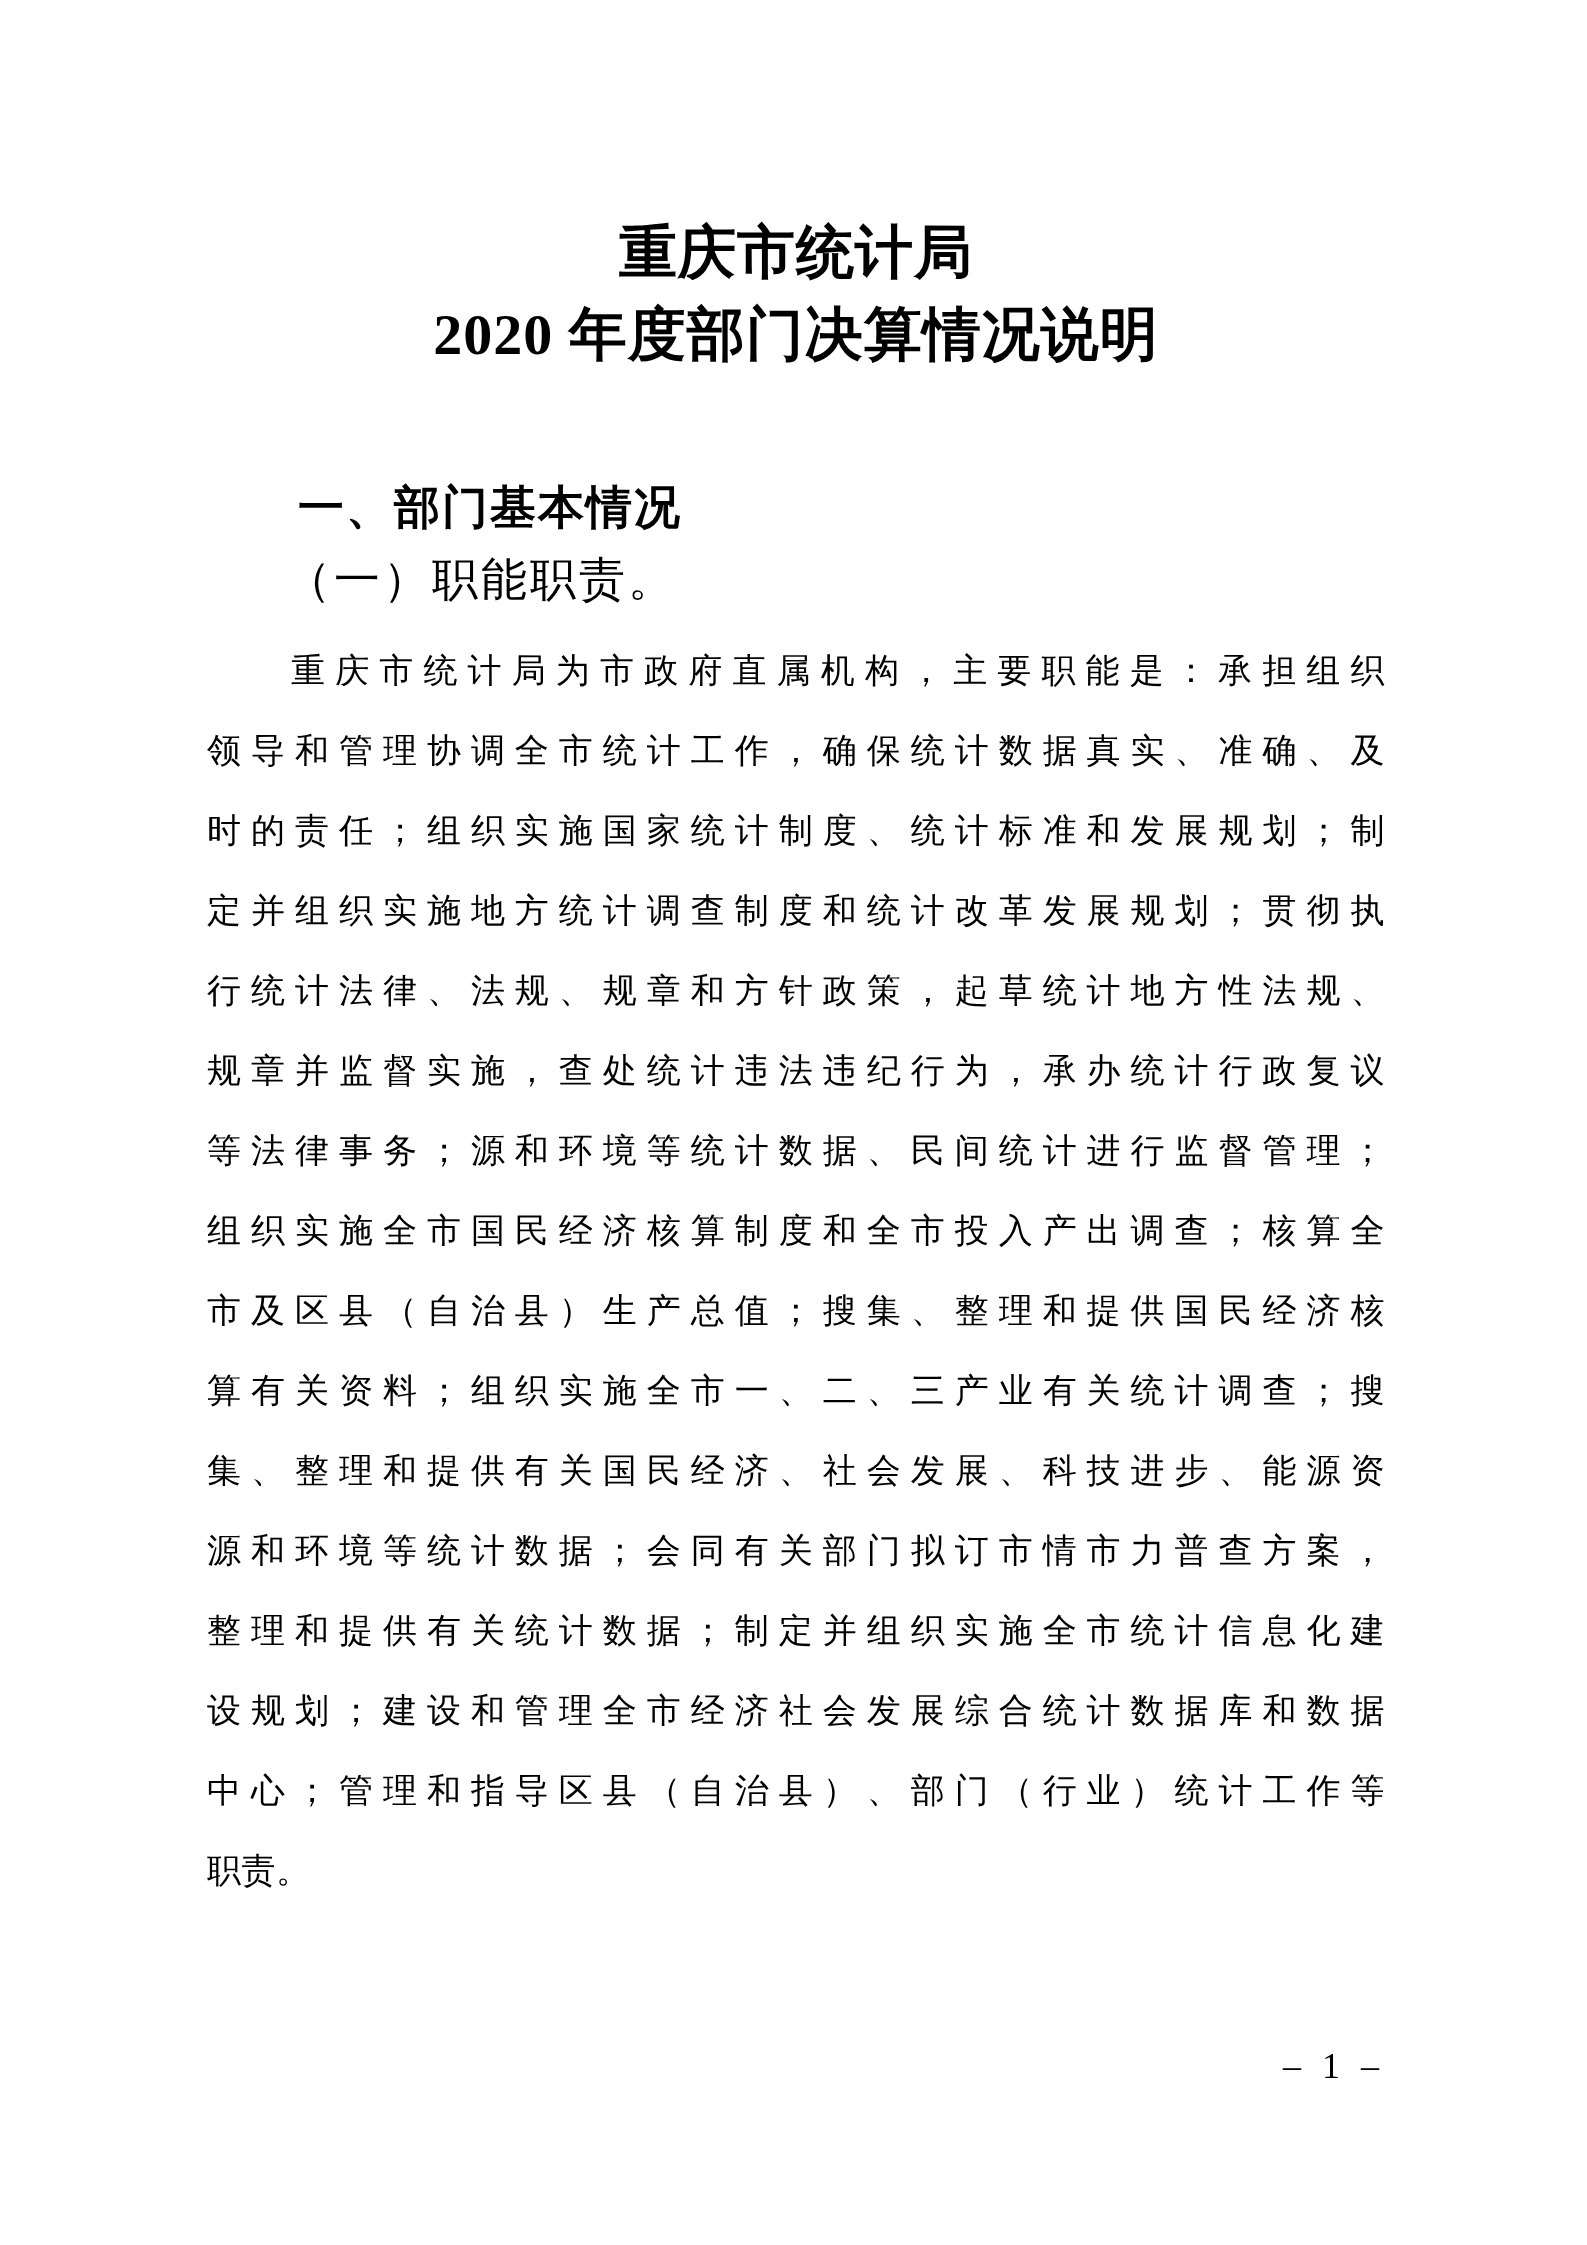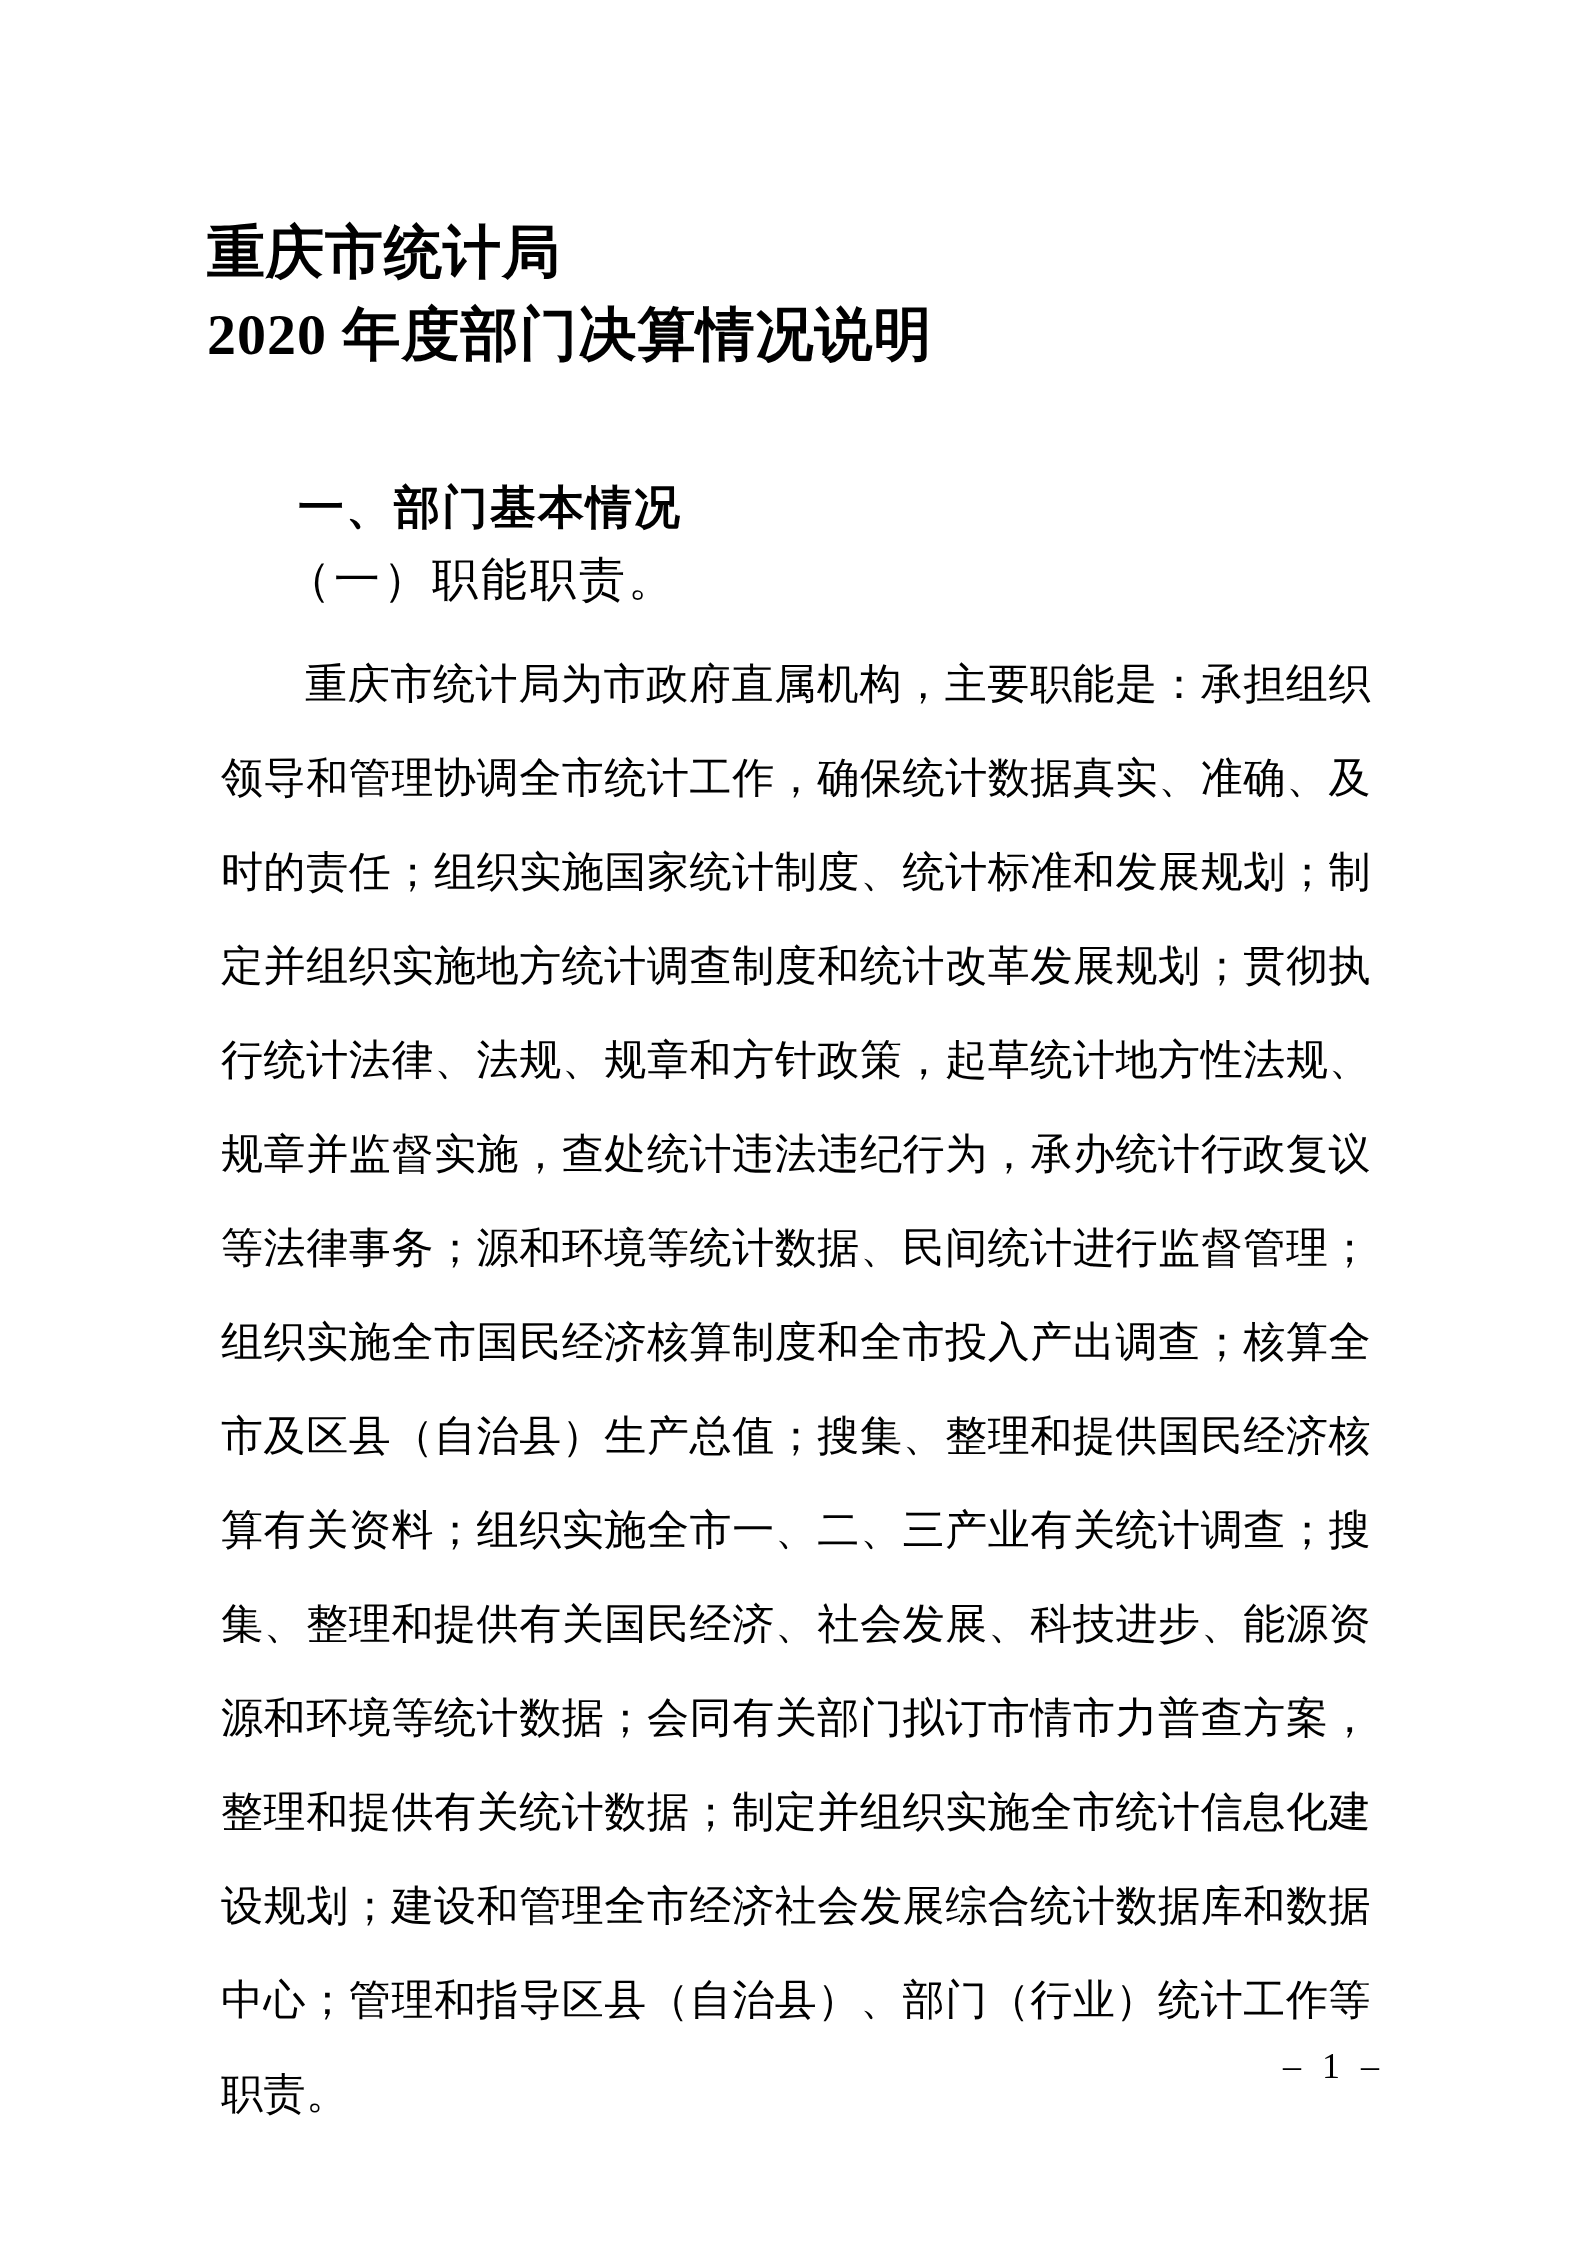--- a/index.html
+++ b/index.html
@@ -14,20 +14,21 @@
     background: #ffffff;
     color: #000000;
     overflow: hidden;
     font-family: "Liberation Serif", serif;
   }
   .title-block {
     position: absolute;
     top: 212px;
     left: 207px;
     width: 1178px;
+    text-align: center;
   }
   .doc-title {
     margin: 0;
     font-family: "Liberation Serif", serif;
     font-weight: bold;
     font-size: 58px;
     line-height: 82px;
     letter-spacing: 1px;
     white-space: nowrap;
   }
@@ -57,23 +58,23 @@
     letter-spacing: 3px;
     white-space: nowrap;
   }
   .body-text {
     position: absolute;
     top: 630px;
     left: 207px;
     width: 1178px;
   }
   .body-text p {
-    margin: 14px;
+    margin: 0;
     font-family: Liberation Sans, sans-serif;
-    font-size: 42px;
+    font-size: 34px;
     line-height: 80px;
     text-align: justify;
     text-align-last: justify;
     text-justify: inter-character;
     letter-spacing: 0.5px;
   }
   .body-text p.indent {
     text-indent: 84px;
   }
   .body-text p.last {

